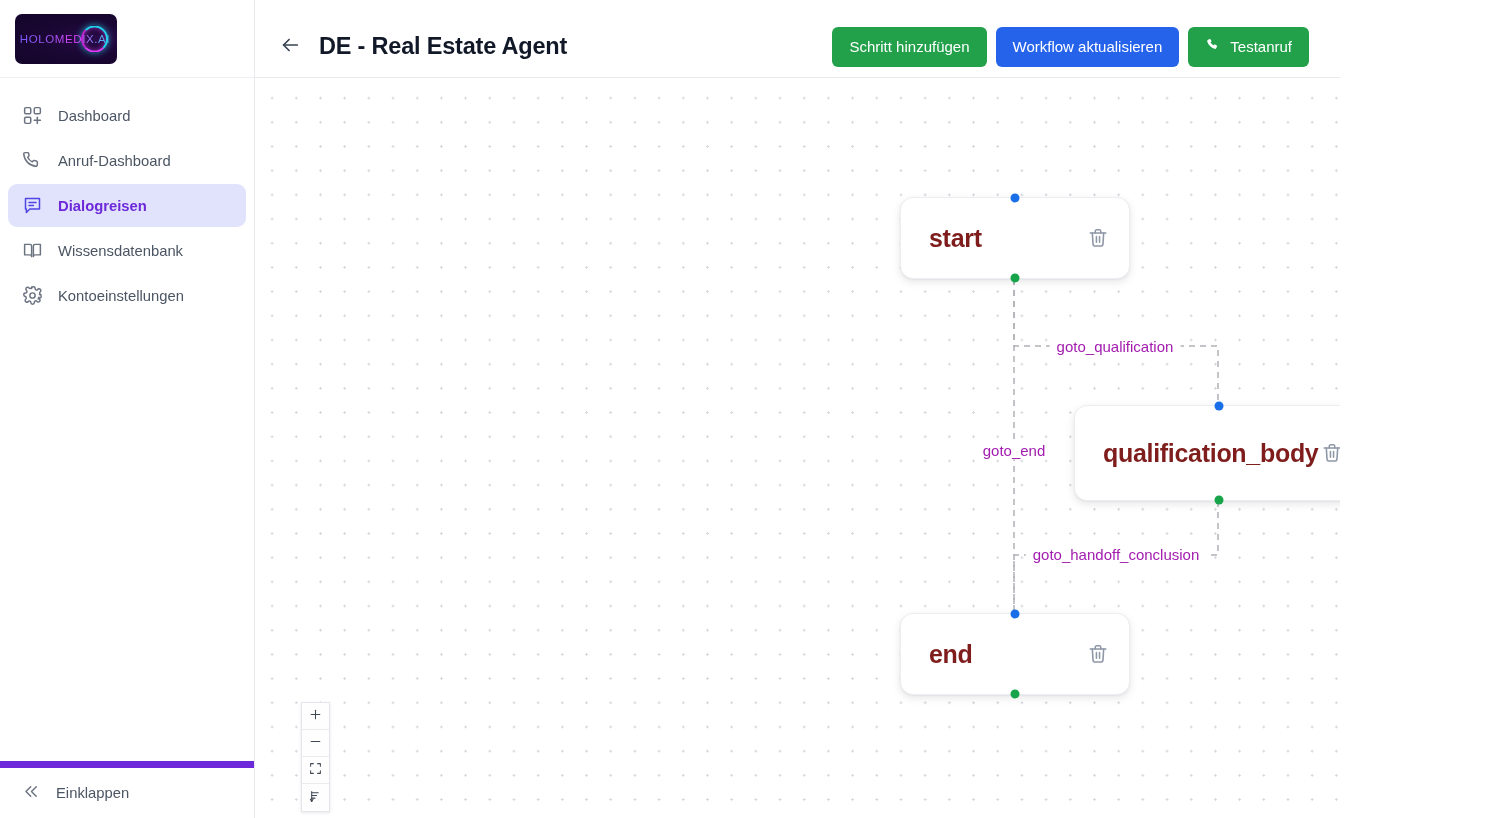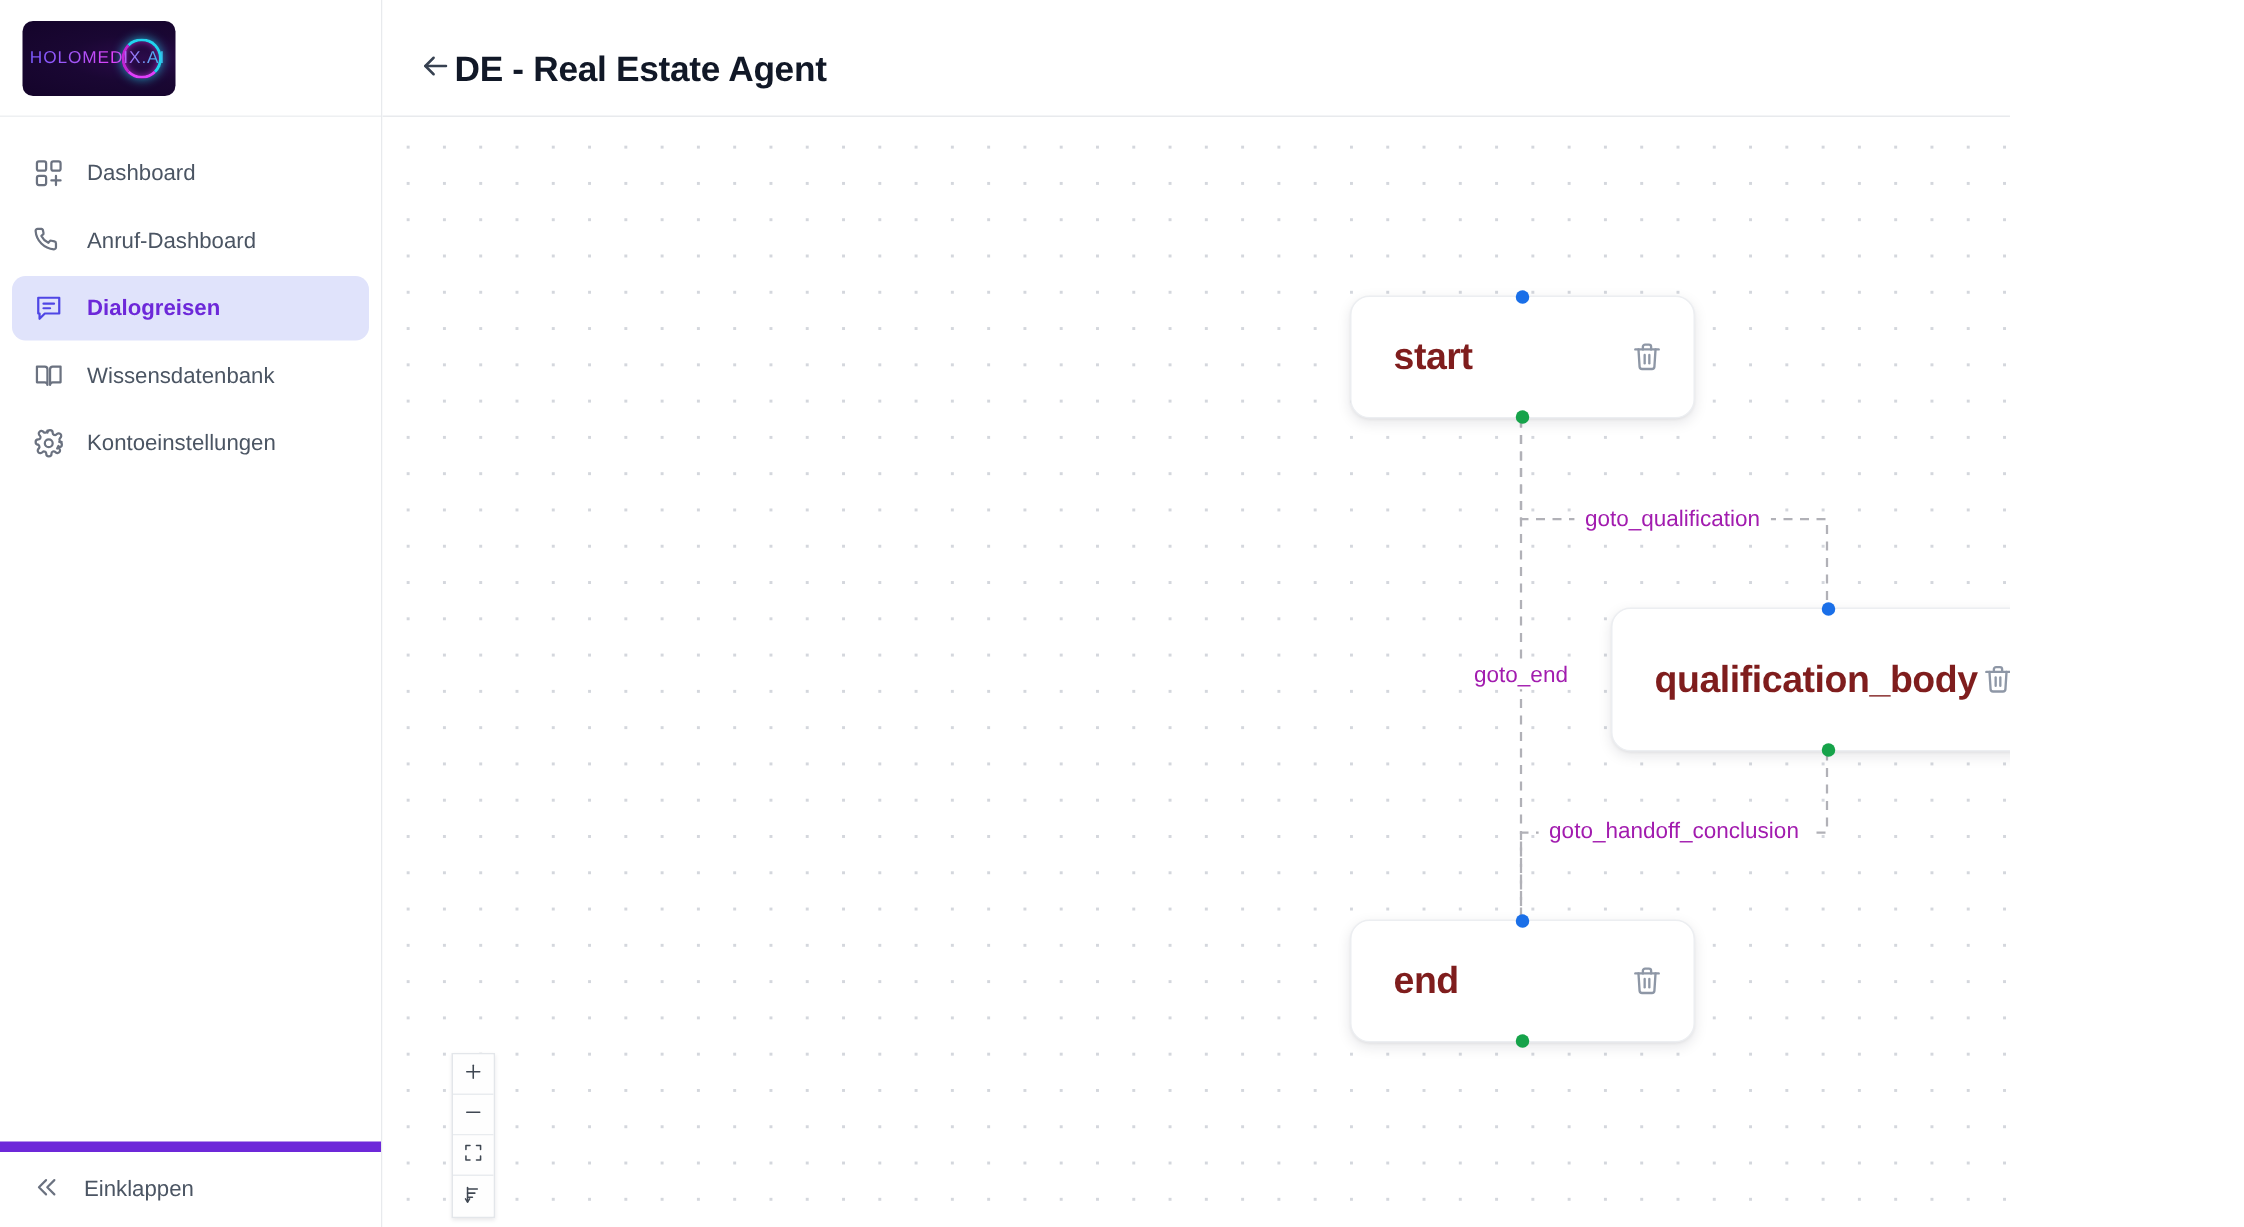--- a/index.html
+++ b/index.html
@@ -102,20 +102,21 @@
   
   .main { flex: 1; display: flex; flex-direction: column; min-width: 0; position: relative; }
   .topbar {
     height: 78px;
     flex: 0 0 78px;
     background: #fff;
     border-bottom: 1px solid #e8eaed;
     display: flex;
     align-items: center;
     padding: 16px 31px 0 22px;
+    gap: 16px;
   }
   .back-btn {
     width: 26px; height: 26px;
     display: flex; align-items: center; justify-content: center;
     cursor: pointer; flex: 0 0 26px;
   }
   .back-btn svg { width: 22px; height: 22px; stroke: #374151; fill: none; stroke-width: 1.8; stroke-linecap: round; stroke-linejoin: round; }
   .page-title { font-size: 23.5px; font-weight: 700; color: #111827; letter-spacing: -0.2px; }
   .topbar-actions { margin-left: auto; display: flex; align-items: center; gap: 9px; }
   .btn {
@@ -310,20 +311,36 @@
       <div class="back-btn">
         <span>
           <svg viewBox="0 0 24 24">
               <line x1="20" y1="12" x2="5" y2="12"></line>
               <polyline points="11 18 5 12 11 6"></polyline>
             </svg>
         </span>
       </div>
       <h1 class="page-title">DE - Real Estate Agent</h1>
 
+      <div class="topbar-actions">
+        <button class="btn btn-green">
+          <span>Schritt hinzufügen</span>
+        </button>
+        <button class="btn btn-blue">
+          <span>Workflow aktualisieren</span>
+        </button>
+        <button class="btn btn-green">
+          <span>
+            <svg viewBox="0 0 24 24">
+                <path d="M6.6 3.1 4.2 4.4a2 2 0 0 0-.9 2.4c1.6 5 6 9.4 11 11a2 2 0 0 0 2.4-.9l1.3-2.4a1.4 1.4 0 0 0-.5-1.8l-2.2-1.4a1.4 1.4 0 0 0-1.7.2l-1 1a13.6 13.6 0 0 1-4.3-4.3l1-1a1.4 1.4 0 0 0 .2-1.7L8.4 3.6a1.4 1.4 0 0 0-1.8-.5z"></path>
+              </svg>
+          </span>
+          <span>Testanruf</span>
+        </button>
+      </div>
     </header>
 
     <div class="canvas">
       <div class="flow-layer">
 
         <svg class="flow-svg">
 
           <path d="M 759 201 L 759 268 L 963 268 L 963 327" fill="none" stroke="#b1b1b7" stroke-width="1.5" stroke-dasharray="6 5"></path>
 
           <path d="M 759 201 L 759 535" fill="none" stroke="#b1b1b7" stroke-width="1.5" stroke-dasharray="6 5"></path>

